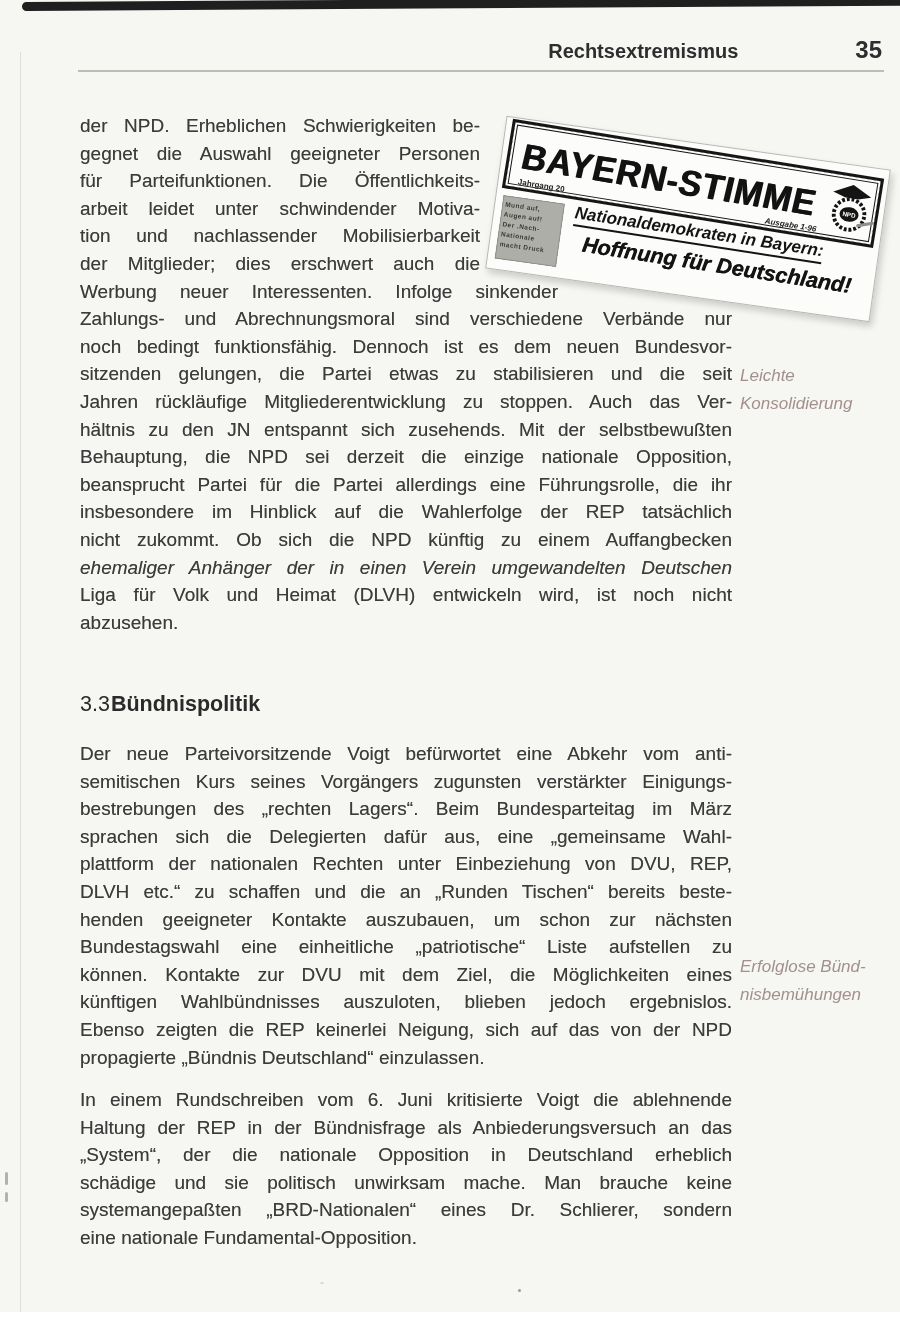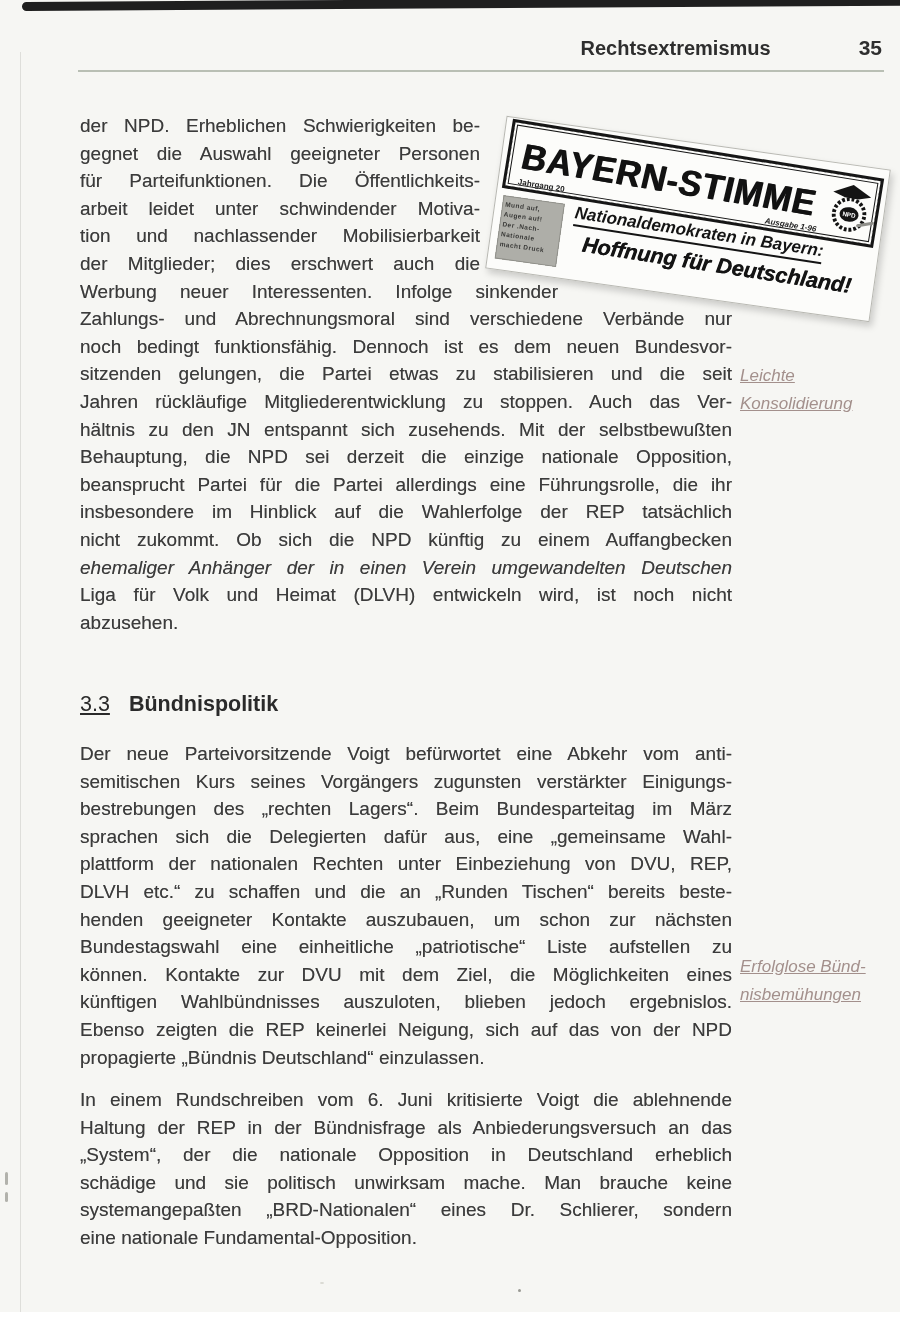--- a/index.html
+++ b/index.html
@@ -19,46 +19,46 @@
     position:absolute; left:20px; top:52px; width:1px; height:1276px;
     background:#dededa;
   }
   
   .header{
     position:absolute; left:80px; top:36px; width:802px;
     display:flex; align-items:baseline;
     font-weight:bold; font-size:20px; color:#2e2e2e;
   }
   .hdr-title{margin-left:auto;}
-  .hdr-num{margin-left:88px; font-size:21px;}
+  .hdr-num{margin-left:117px; font-size:24px;}
   .rule{
     position:absolute; left:78px; top:70px; width:806px; height:2px;
     background:#b9bfb4;
   }
   
   .para{position:absolute; left:80px; width:652px; font-size:19px;}
   .line{
     height:27.6px; line-height:27.6px; overflow:hidden;
     text-align:justify; text-align-last:justify;
     text-shadow:0 0 0.4px rgba(59,59,59,0.55);
   }
   .line.n{width:400px;}
   .line.m{width:478px;}
   .line.last{text-align-last:left;}
   .line.ital{font-style:italic;}
   
   .sec-heading{
     position:absolute; left:80px; top:692px; font-size:21.5px; color:#2a2a2a;
   }
-  .sec-num{font-weight:normal; margin-right:19px;text-decoration:underline;}
+  .sec-num{font-weight:normal; margin-right:1px;}
   .sec-title{font-weight:bold;}
   
   .margin-note{
     position:absolute; left:740px; width:156px;
-    font-style:italic; font-size:17px; line-height:28px; color:#a3908c;text-decoration:underline;
+    font-style:italic; font-size:17px; line-height:28px; color:#a3908c;
   }
   
   .clipping{
     position:absolute; left:494px; top:142px; width:386px; height:152px;
     background:#fcfcfa; border:1px solid #b8b8b2;
     box-shadow:3px 4px 7px rgba(0,0,0,0.18);
     transform:rotate(8deg);
   }
   .masthead{
     position:absolute; left:5px; top:5px; right:5px; height:64px;

